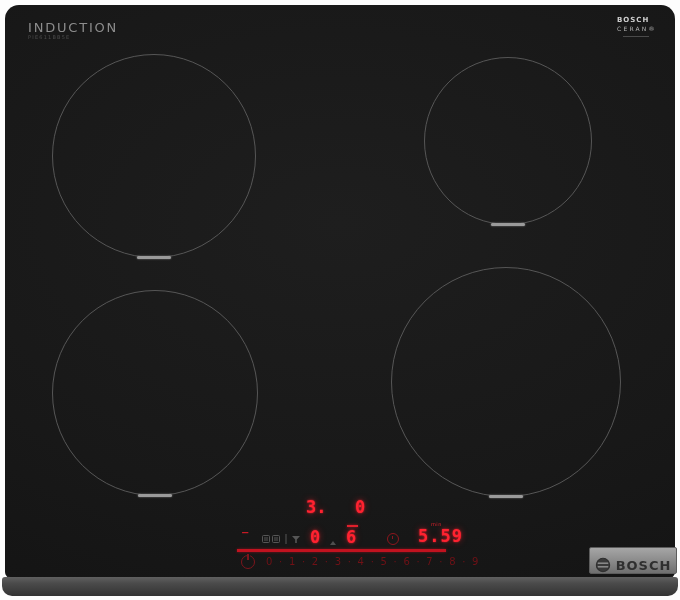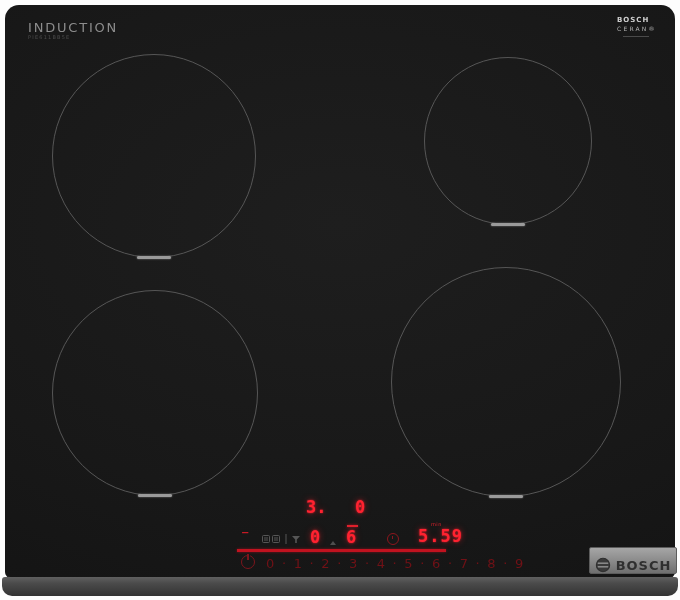--- a/index.html
+++ b/index.html
@@ -59,21 +59,21 @@
   .clock::after{content:"";position:absolute;left:4px;top:2px;width:1px;height:3px;background:#8c161d;}
   .timer{left:412px;top:528px;letter-spacing:1px;margin-left:6px;}
   .timer-unit{position:absolute;left:431px;top:521px;font-size:5px;color:#e0202c;letter-spacing:.5px;}
 
   .slider-line{position:absolute;left:237px;top:549px;width:209px;height:2.5px;background:#c1121f;
        box-shadow:0 0 3px rgba(230,20,35,.5);}
   .power-key{position:absolute;left:241px;top:555px;width:12px;height:12px;border:1.2px solid #7d151c;
        border-radius:50%;}
   .power-key::before{content:"";position:absolute;left:4.5px;top:-2px;width:3px;height:4px;background:#161616;}
   .power-key::after{content:"";position:absolute;left:5.3px;top:-2px;width:1.5px;height:6px;background:#7d151c;}
-  .levels{position:absolute;left:266px;top:556px;width:176px;font-size:13px;color:#701116;
+  .levels{position:absolute;left:266px;top:556px;width:176px;font-size:10px;color:#701116;
        word-spacing:2.5px;letter-spacing:.5px;white-space:nowrap;}
 
   
   .badge{position:absolute;left:589px;top:547px;width:86px;height:25px;
        background:linear-gradient(180deg,#a6a6a6 0%,#8e8e8e 45%,#6f6f6f 100%);
        border-radius:2px;border:1px solid #5c5c5c;display:flex;align-items:flex-end;
        justify-content:center;gap:5px;}
   .badge .word{font-size:13px;font-weight:bold;color:#2f2f2f;letter-spacing:1px;
        font-family:"DejaVu Sans","Liberation Sans",sans-serif;}
 </style>

